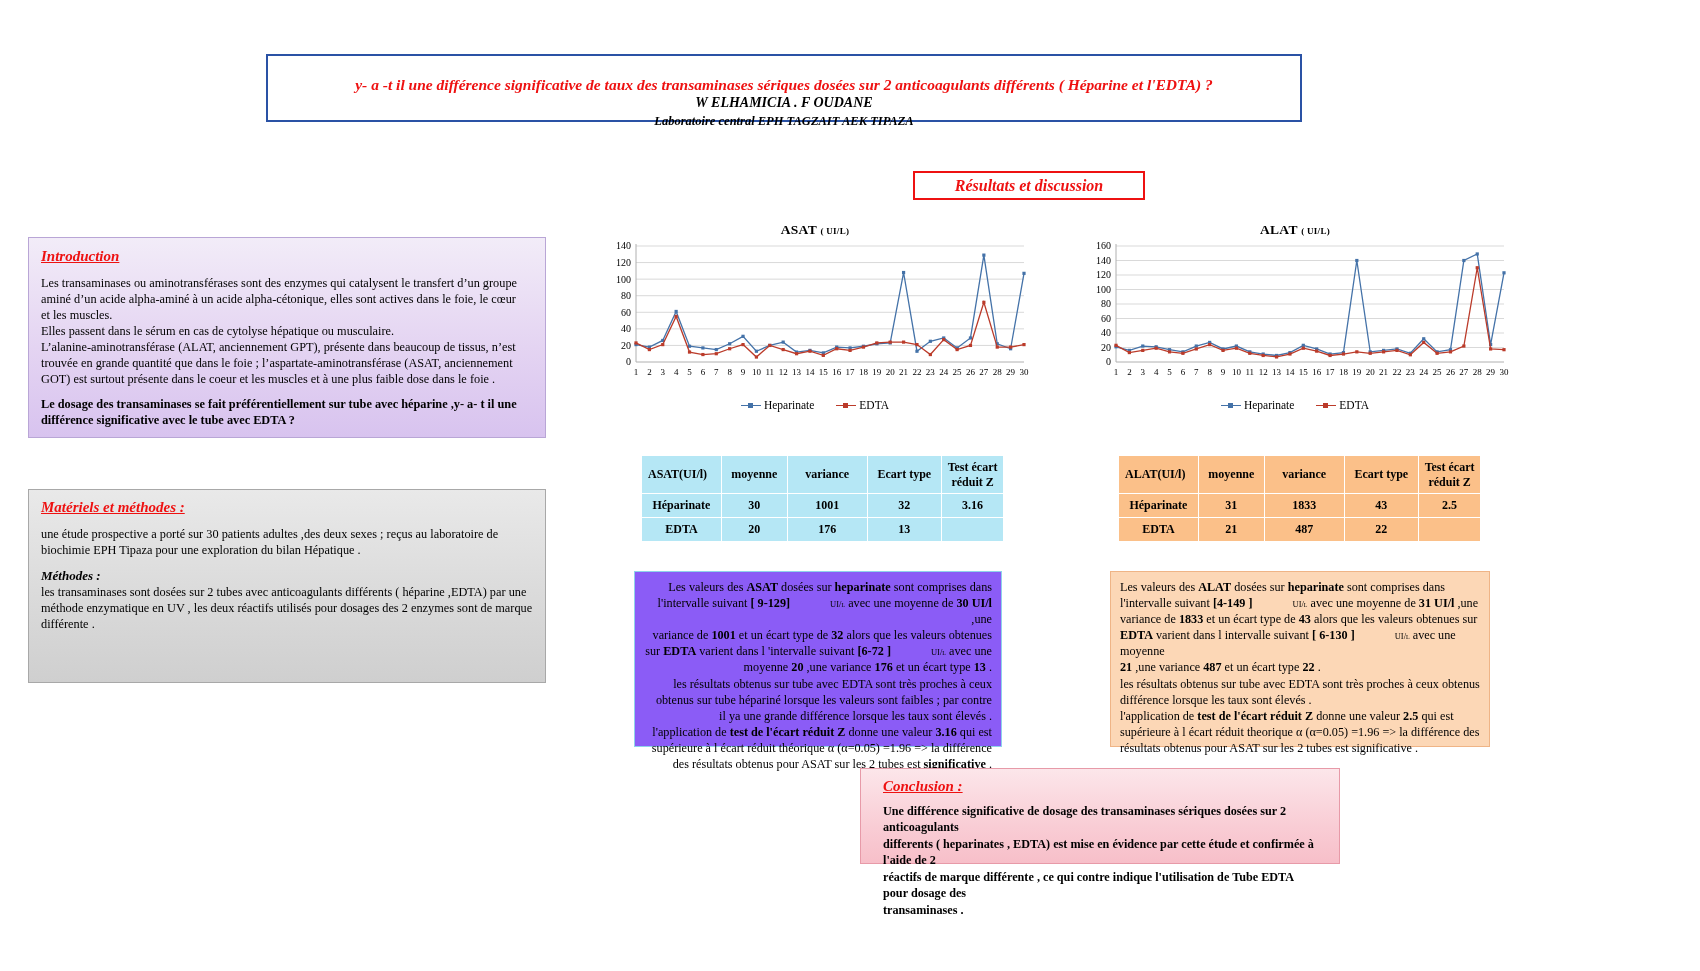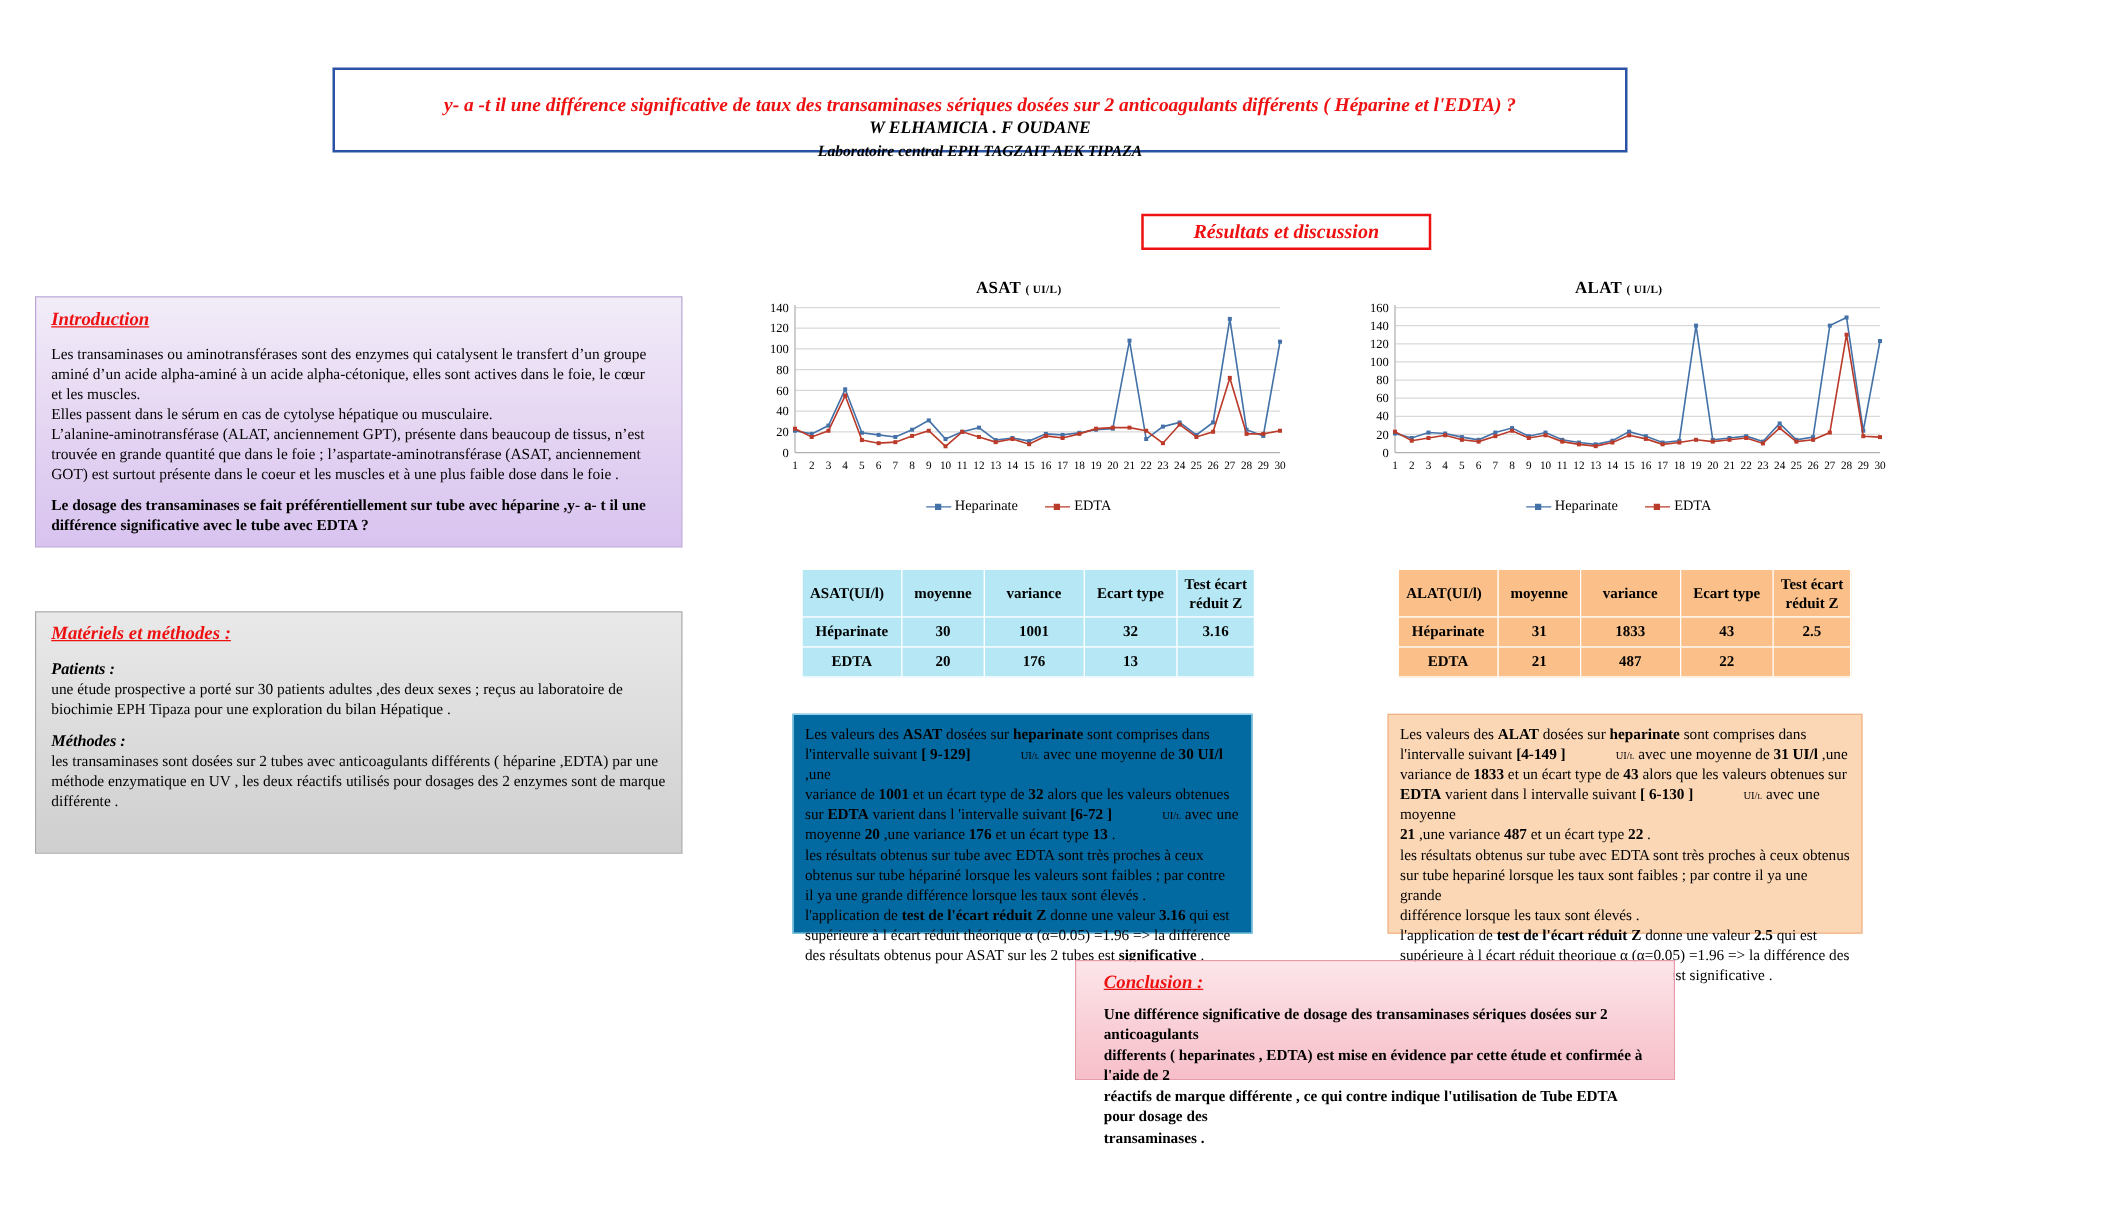--- a/index.html
+++ b/index.html
@@ -168,21 +168,21 @@
   .th-left { text-align: left !important; padding-left: 6px !important; }
 
   
   .disc {
     position: absolute;
     font-size: 12.2px;
     line-height: 1.32;
     color: #000;
     padding: 7px 9px;
   }
-  .disc-asat { background: #0369a1; border: 1px solid #8fd3ea; }
+  .disc-asat { background: #8b5cf6; border: 1px solid #8fd3ea; text-align: right; }
   .disc-alat { background: #fcd7b6; border: 1px solid #efb486; }
   .disc b { font-weight: bold; }
   .tiny { font-size: 8.5px; font-variant: small-caps; padding-left: 40px; }
 
   
   .concl-panel {
     position: absolute;
     left: 860px; top: 768px;
     width: 480px; height: 96px;
     background: linear-gradient(180deg, #fce6ea 0%, #f9cdd5 60%, #f7bfc9 100%);
@@ -223,21 +223,20 @@
 L’alanine-aminotransférase (ALAT, anciennement GPT), présente dans beaucoup de tissus, n’est
 trouvée en grande quantité que dans le foie ; l’aspartate-aminotransférase (ASAT, anciennement
 GOT) est surtout présente dans le coeur et les muscles et  à  une plus faible dose dans le foie .</div>
     <div class="gap"></div>
     <div class="body-text bold">Le dosage des transaminases  se fait préférentiellement sur tube avec héparine ,y- a- t il une
 différence significative avec le tube avec EDTA ?</div>
   </div>
 
   <div class="mat-panel">
     <div class="sec-head">Matériels et méthodes :</div>
-    <div class="sub-head">Patients :</div>
     <div class="body-text">une étude prospective a porté sur 30 patients adultes ,des deux sexes ; reçus au laboratoire de
 biochimie EPH Tipaza  pour une exploration du bilan Hépatique .</div>
     <div class="gap"></div>
     <div class="sub-head">Méthodes :</div>
     <div class="body-text">les transaminases sont dosées sur 2 tubes avec anticoagulants différents  ( héparine ,EDTA) par une
 méthode enzymatique en UV  , les deux réactifs utilisés pour dosages des 2 enzymes sont de marque
 différente .</div>
   </div>
 
   <div class="chart-box" style="left:600px; top:222px; width:430px;">
@@ -572,21 +571,20 @@
     <div><span>des résultats obtenus pour ASAT sur les 2 tubes est </span><b>significative</b><span> .</span></div>
   </div>
 
   <div class="disc disc-alat" style="left:1110px; top:571px; width:380px; height:176px;">
     <div><span>Les valeurs des </span><b>ALAT</b><span> dosées sur </span><b>heparinate</b><span>  sont comprises  dans</span></div>
     <div><span>l'intervalle suivant  </span><b>[4-149  ]</b><span class="tiny">UI/l</span><span> avec une moyenne de </span><b>31 UI/l</b><span> ,une</span></div>
     <div><span>variance de </span><b>1833</b><span> et un écart type de </span><b>43</b><span> alors que les valeurs obtenues sur</span></div>
     <div><b>EDTA</b><span>  varient dans l intervalle suivant  </span><b>[ 6-130  ]</b><span class="tiny">UI/l</span><span> avec une moyenne</span></div>
     <div><b>21</b><span> ,une variance </span><b>487</b><span> et un écart type </span><b>22</b><span> .</span></div>
     <div>les résultats obtenus sur tube avec  EDTA sont très proches à ceux obtenus</div>
-    <div>sur tube  hepariné lorsque les taux sont faibles  ; par contre il ya une grande</div>
     <div>différence lorsque les taux sont élevés .</div>
     <div><span>l'application de </span><b>test de l'écart réduit  Z</b><span> donne une valeur </span><b>2.5</b><span> qui est</span></div>
     <div><span>supérieure  à l écart réduit theorique α (α=0.05) =1.96</span><span>  =&gt; la différence des</span></div>
     <div>résultats obtenus pour ASAT sur les 2 tubes est significative .</div>
   </div>
 
   <div class="concl-panel">
     <div class="sec-head" style="margin-bottom:8px;">Conclusion :</div>
     <div class="concl-text">Une différence significative de dosage  des transaminases  sériques dosées sur 2 anticoagulants
 differents ( heparinates  , EDTA) est mise en évidence par cette étude et confirmée à l'aide de 2

